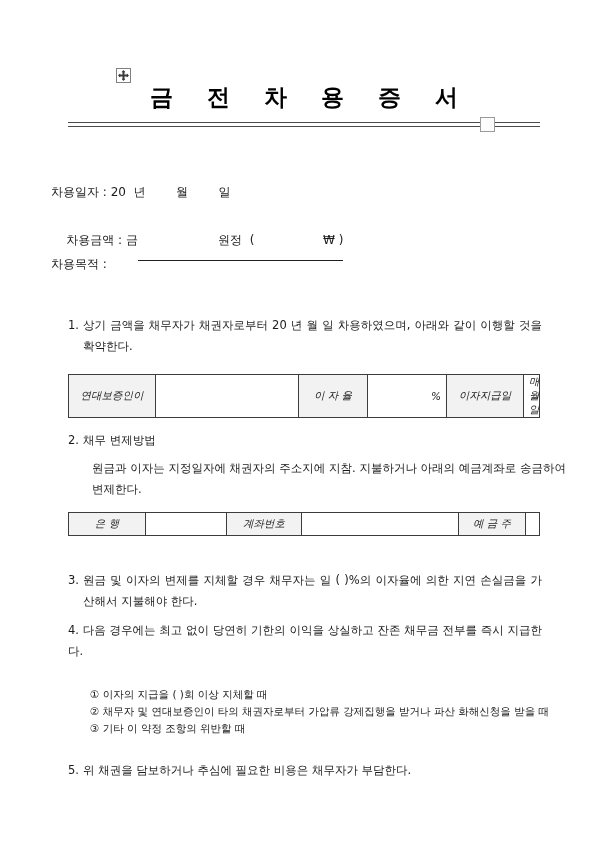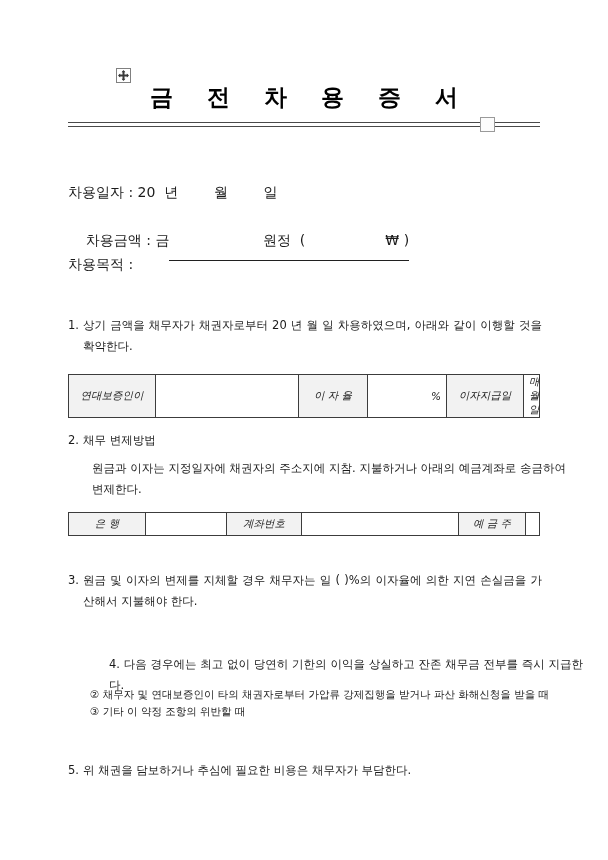--- a/index.html
+++ b/index.html
@@ -78,22 +78,22 @@
     width: 15px;
     height: 15px;
     background: #fcfcfc;
     border: 1px solid #9a9a9a;
     box-sizing: border-box;
   }
 
   
   .field-line {
     position: absolute;
-    left: 68px;
-    font-size: 14px;
+    left: 51px;
+    font-size: 12px;
     line-height: 16px;
     color: #1a1a1a;
     white-space: pre;
   }
   .f1 { top: 184px; }
   .f2 { top: 216px; }
   .f3 { top: 256px; }
 
   .underline-span {
     border-bottom: 1px solid #202020;
@@ -119,21 +119,21 @@
     display: block;
   }
   .clause.indent .body {
     padding-left: 15px;
   }
 
   .c1 { top: 315px; }
   .c2 { top: 430px; }
   .c2b { top: 458px; margin-left: 24px; }
   .c3 { top: 570px; }
-  .c4 { top: 654px; margin-left: 41px; }
+  .c4 { top: 620px; }
   .c5 { top: 760px; }
   .c4 .num { position: static; }
 
   .sublist {
     position: absolute;
     left: 90px;
     top: 686px;
     width: 460px;
     font-size: 10.5px;
     line-height: 17px;
@@ -247,20 +247,21 @@
     <span class="num">3.</span>
     <span class="body">원금 및 이자의 변제를 지체할 경우 채무자는 일 (        )%의 이자율에 의한 지연 손실금을 가산해서 지불해야 한다.</span>
   </div>
 
   <div class="clause c4">
     <span class="num">4.</span>
     <span>다음 경우에는 최고 없이 당연히 기한의 이익을 상실하고 잔존 채무금 전부를 즉시 지급한다.</span>
   </div>
 
   <div class="sublist">
+    <div>① 이자의 지급을 (      )회 이상 지체할 때</div>
     <div>② 채무자 및 연대보증인이 타의 채권자로부터 가압류 강제집행을 받거나 파산 화해신청을 받을 때</div>
     <div>③ 기타 이 약정 조항의 위반할 때</div>
   </div>
 
   <div class="clause c5">
     <span class="num">5.</span>
     <span class="body" style="padding-left:15px">위 채권을 담보하거나 추심에 필요한 비용은 채무자가 부담한다.</span>
   </div>
 
 </div>

